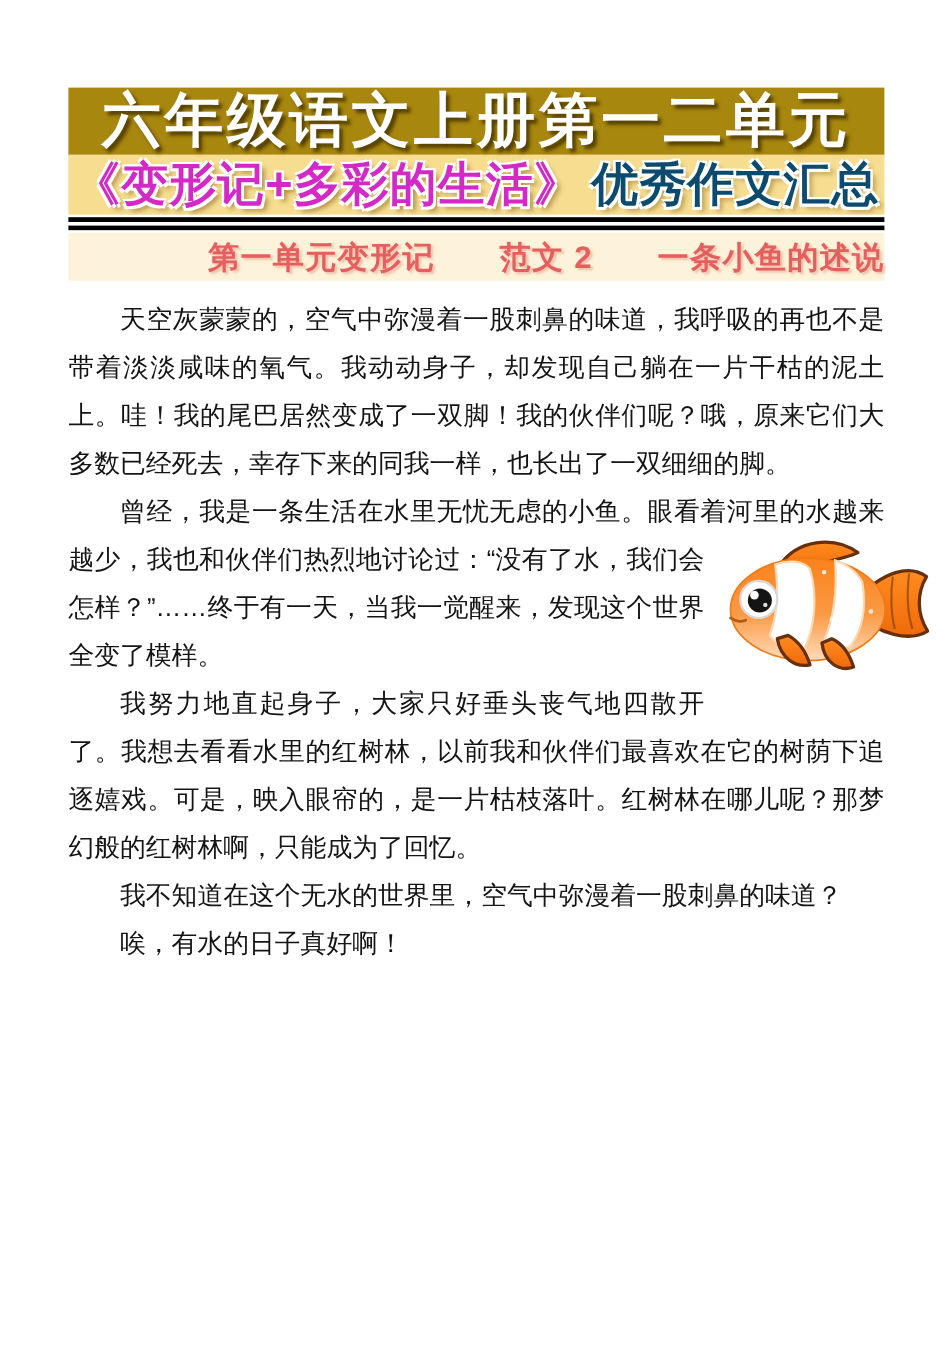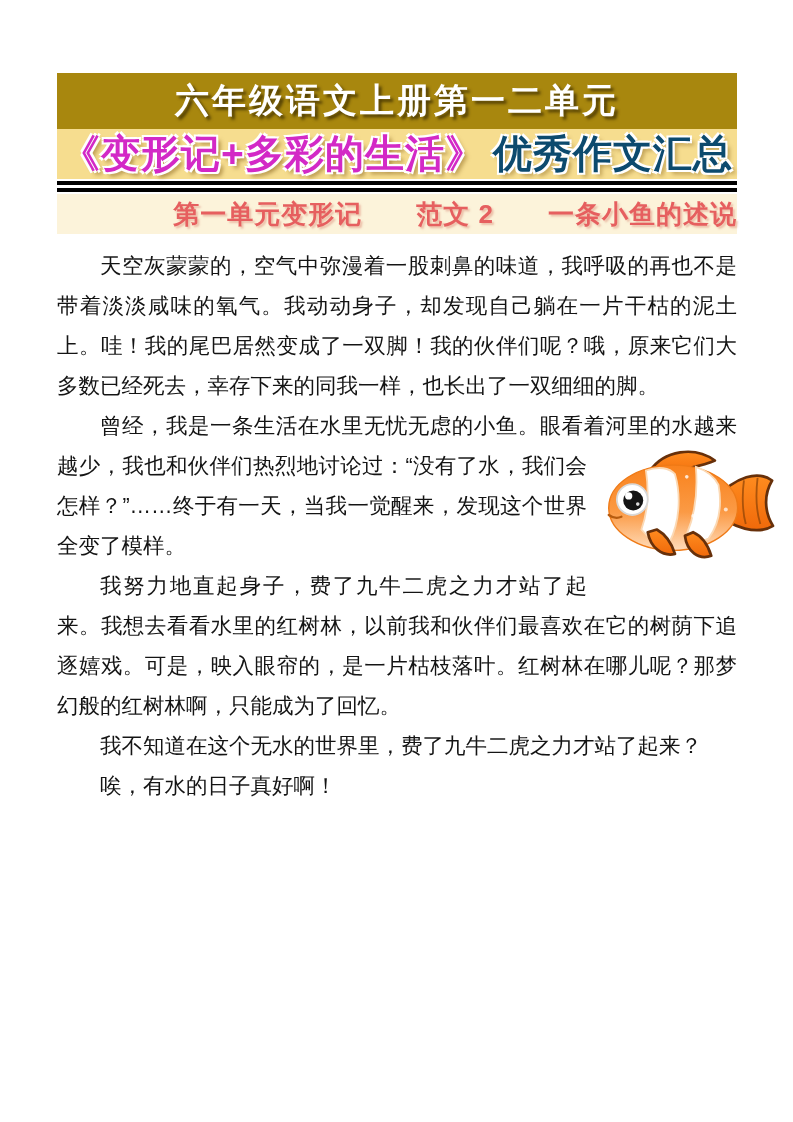--- a/index.html
+++ b/index.html
@@ -1,21 +1,21 @@
 <!DOCTYPE html>
 <html><head>
 <meta charset="utf-8">
 <style>
   html,body{margin:0;padding:0;background:#ffffff;}
   .page{position:relative;width:793px;height:1122px;background:#ffffff;overflow:hidden;
         font-family:"Liberation Sans","DejaVu Sans",sans-serif;}
   .content{position:absolute;left:57px;top:73px;width:680px;}
 
   .banner1{height:56px;background:#a8870e;display:flex;align-items:center;justify-content:center;}
-  .banner1 .t{color:#ffffff;font-size:34px;font-weight:bold;letter-spacing:3px;
+  .banner1 .t{color:#ffffff;font-size:49px;font-weight:bold;letter-spacing:3px;
               text-shadow:3px 3px 3px rgba(74,57,3,0.9);}
 
   .banner2{height:50px;background:#f6dd8f;display:flex;align-items:center;justify-content:center;gap:8px;text-align:right;}
   .banner2 .magenta{color:#d329c6;font-size:39px;font-weight:bold;letter-spacing:1px;
       text-shadow:-2px -2px 0 #fff,2px -2px 0 #fff,-2px 2px 0 #fff,2px 2px 0 #fff,4px 4px 4px rgba(110,70,0,0.55);}
   .banner2 .green{color:#0c4a6e;font-size:39px;font-weight:bold;letter-spacing:1px;
       text-shadow:-2px -2px 0 #fff,2px -2px 0 #fff,-2px 2px 0 #fff,2px 2px 0 #fff,4px 4px 4px rgba(110,70,0,0.45);}
 
   .dline{height:4px;background:#000000;}
   .dgap{height:3px;background:#ffffff;}
@@ -95,19 +95,19 @@
 
         <path d="M11,76 q7,5 14,2" fill="none" stroke="#b65c10" stroke-width="2.5" stroke-linecap="round"></path>
 
         <circle cx="70" cy="40" r="2.4" fill="#ffffff" opacity="0.8"></circle>
         <circle cx="97" cy="34" r="2" fill="#ffffff" opacity="0.8"></circle>
         <circle cx="121" cy="52" r="2.4" fill="#ffffff" opacity="0.8"></circle>
         <circle cx="104" cy="77" r="2" fill="#ffffff" opacity="0.7"></circle>
         <circle cx="140" cy="70" r="2.2" fill="#ffffff" opacity="0.7"></circle>
       </svg>
           </span><span>少，我也和伙伴们热烈地讨论过：“没有了水，我们会怎样？”……终于有一天，当我一觉醒来，发现这个世界全变了模样。</span></p>
-      <p>我努力地直起身子，费了九牛二虎之力才站了起来。我想去看看水里的红树林，以前我和伙伴们最喜欢在它的树荫下追逐嬉戏。可是，映入眼帘的，是一片枯枝落叶。红树林在哪儿呢？那梦幻般的红树林啊，只能成为了回忆。</p>
-      <p>我不知道在这个无水的世界里，费了九牛二虎之力才站了起来？</p>
+      <p>我努力地直起身子，大家只好垂头丧气地四散开了。我想去看看水里的红树林，以前我和伙伴们最喜欢在它的树荫下追逐嬉戏。可是，映入眼帘的，是一片枯枝落叶。红树林在哪儿呢？那梦幻般的红树林啊，只能成为了回忆。</p>
+      <p>我不知道在这个无水的世界里，空气中弥漫着一股刺鼻的味道？</p>
       <p>唉，有水的日子真好啊！</p>
     </div>
 
   </div>
 </div>
 
 </body></html>

